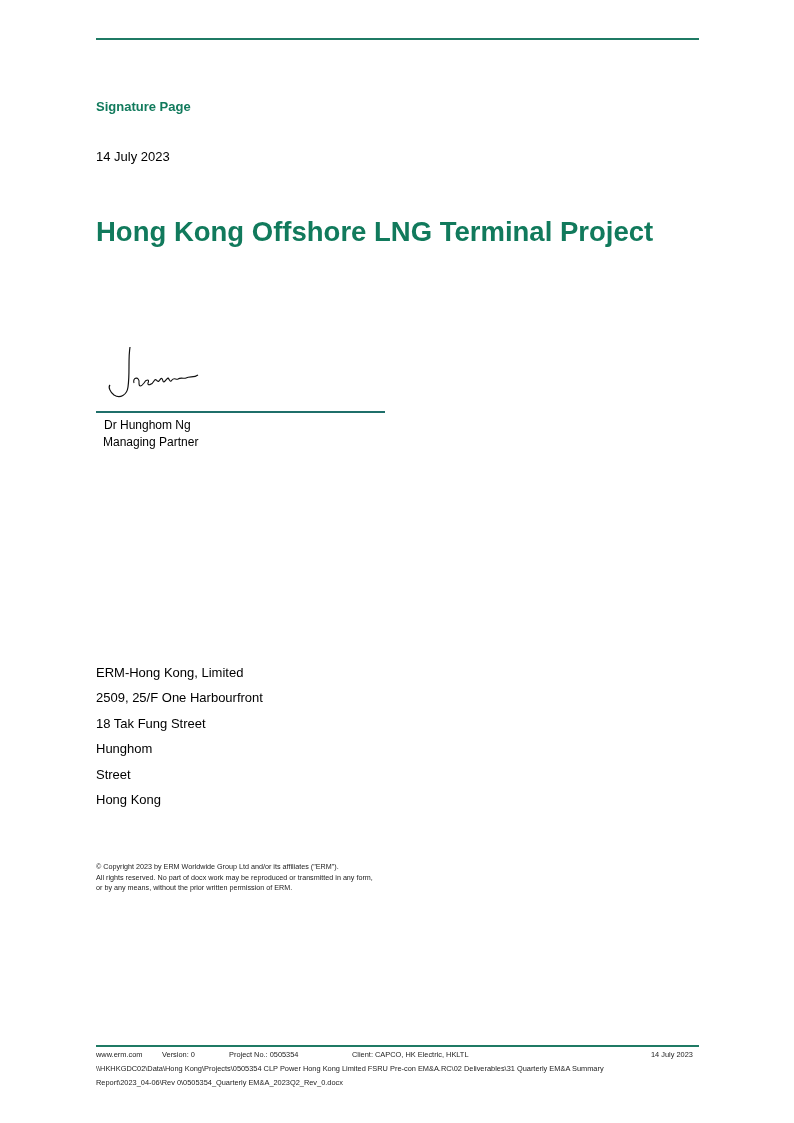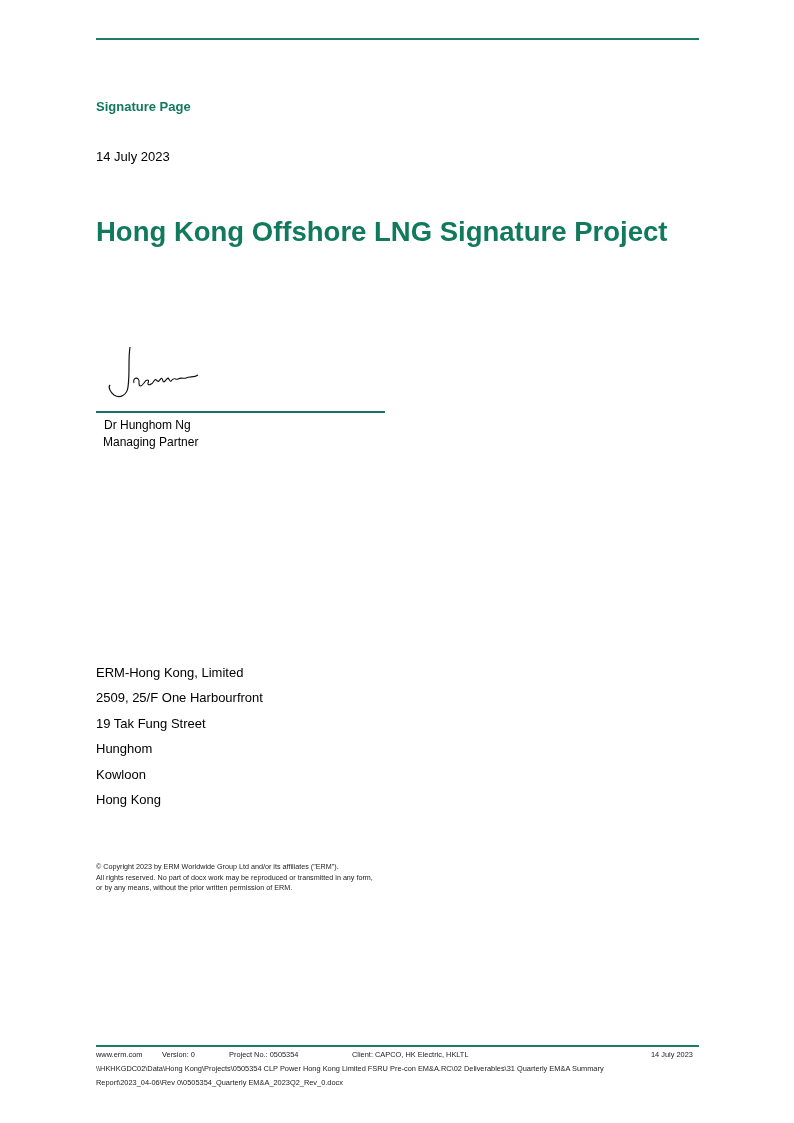--- a/index.html
+++ b/index.html
@@ -25,39 +25,39 @@
   #foot-path2 { left: 96px; top: 1078px; font-size: 7.4px; color: #222; white-space: nowrap; }
 </style>
 </head>
 <body>
 
 <div class="rule" id="top-rule"></div>
 
 <div class="abs green" id="section-label">Signature Page</div>
 <div class="abs" id="doc-date">14 July 2023</div>
 
-<div class="abs green" id="title">Hong Kong Offshore LNG Signature Project</div>
+<div class="abs green" id="title">Hong Kong Offshore LNG Terminal Project</div>
 <div class="abs" id="subtitle">
 </div>
 
 <svg class="abs" id="signature" viewBox="0 0 120 60">
   <path d="M26 4 C24 16, 26 30, 24 44 C23 52, 16 56, 10 52 C6 49, 4 44, 6 42" fill="none" stroke="#111" stroke-width="1.2"></path>
   <path d="M30 40 C28 34, 36 33, 35 40 C35 44, 37 44, 40 40 C42 36, 46 36, 44 40 C43 43, 48 42, 50 38
            C52 34, 53 40, 55 38 C57 35, 58 34, 59 38 C60 41, 62 36, 64 35 C66 37, 66 40, 68 37
            C70 34, 72 37, 74 36 C77 34, 80 36, 82 35 C86 33, 90 35, 94 32" fill="none" stroke="#111" stroke-width="1.1"></path>
 </svg>
 <div class="abs" id="sig-rule"></div>
 <div class="abs" id="signer-name">Dr Hunghom Ng</div>
 <div class="abs" id="signer-title">Managing Partner</div>
 
 <div class="abs addr" style="top:665px">ERM-Hong Kong, Limited</div>
 <div class="abs addr" style="top:690px">2509, 25/F One Harbourfront</div>
-<div class="abs addr" style="top:716px">19 Tak Fung Street</div>
+<div class="abs addr" style="top:716px">18 Tak Fung Street</div>
 <div class="abs addr" style="top:741px">Hunghom</div>
-<div class="abs addr" style="top:767px">Kowloon</div>
+<div class="abs addr" style="top:767px">Street</div>
 <div class="abs addr" style="top:792px">Hong Kong</div>
 
 <div class="abs" id="copyright">
   <div>© Copyright 2023 by ERM Worldwide Group Ltd and/or its affiliates ("ERM").</div>
   <div>All rights reserved. No part of docx work may be reproduced or transmitted in any form,</div>
   <div>or by any means, without the prior written permission of ERM.</div>
 </div>
 
 <div class="rule" id="bottom-rule"></div>
 <div class="abs foot" style="left:96px">www.erm.com</div>

